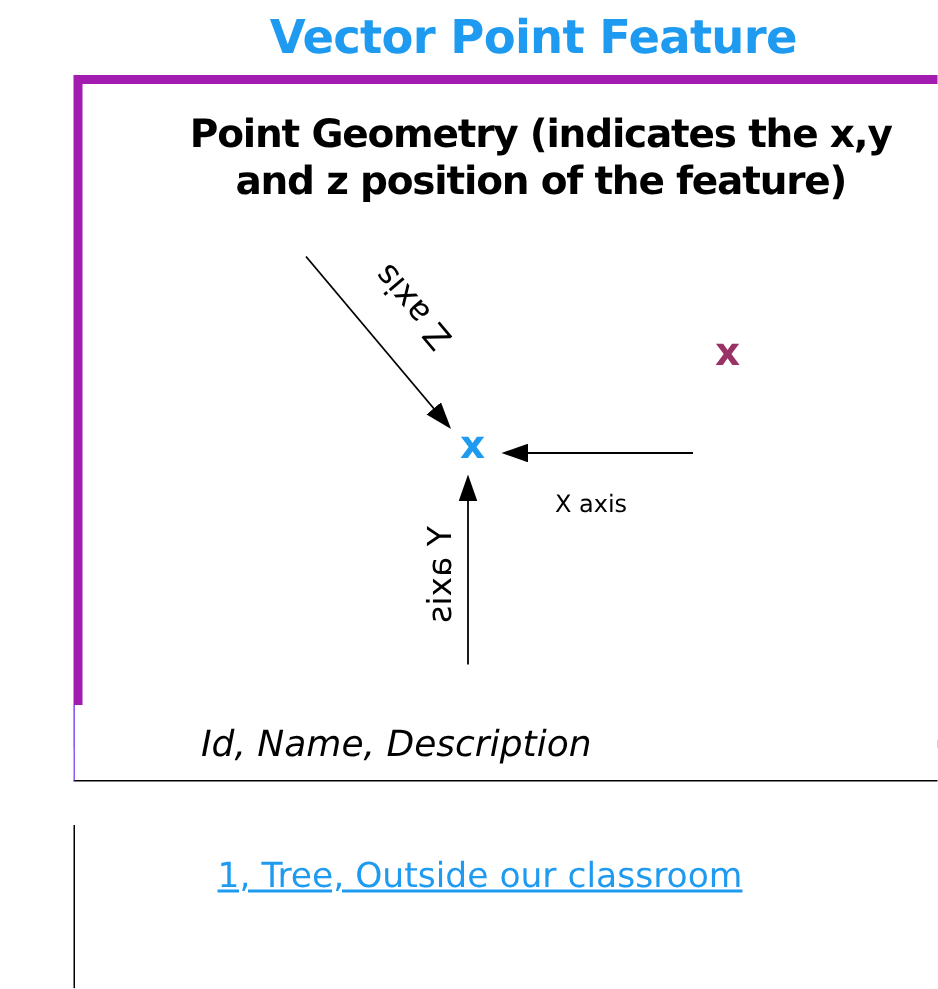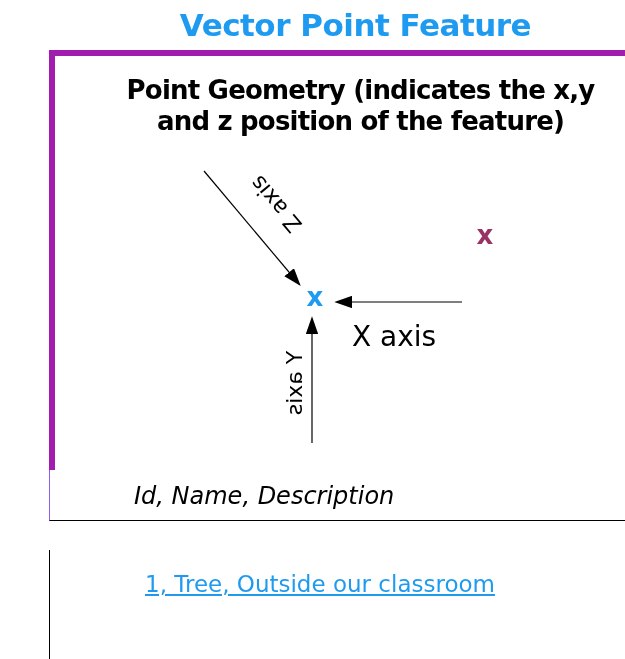--- a/index.html
+++ b/index.html
@@ -59,21 +59,21 @@
     width: 100%;
     text-align: center;
     font-size: 26px;
     font-weight: bold;
     letter-spacing: -0.8px;
     white-space: nowrap;
   }
   .axes-svg { position: absolute; left: 0; top: 0; pointer-events: none; }
   .axis-label {
     position: absolute;
-    font-size: 28px;
+    font-size: 16px;
     white-space: nowrap;
   }
   .z-label { left: 221px; top: 148px; transform: translate(-50%,-50%) rotate(230deg); font-size: 22px; }
   .x-label { left: 339px; top: 280px; transform: translate(-50%,-50%); }
   .y-label { left: 239px; top: 327px; transform: translate(-50%,-50%) rotate(90deg) scaleY(-1); font-size: 22px; }
   .point-marker {
     position: absolute;
     font-size: 26px;
     font-weight: bold;
     line-height: 1;

